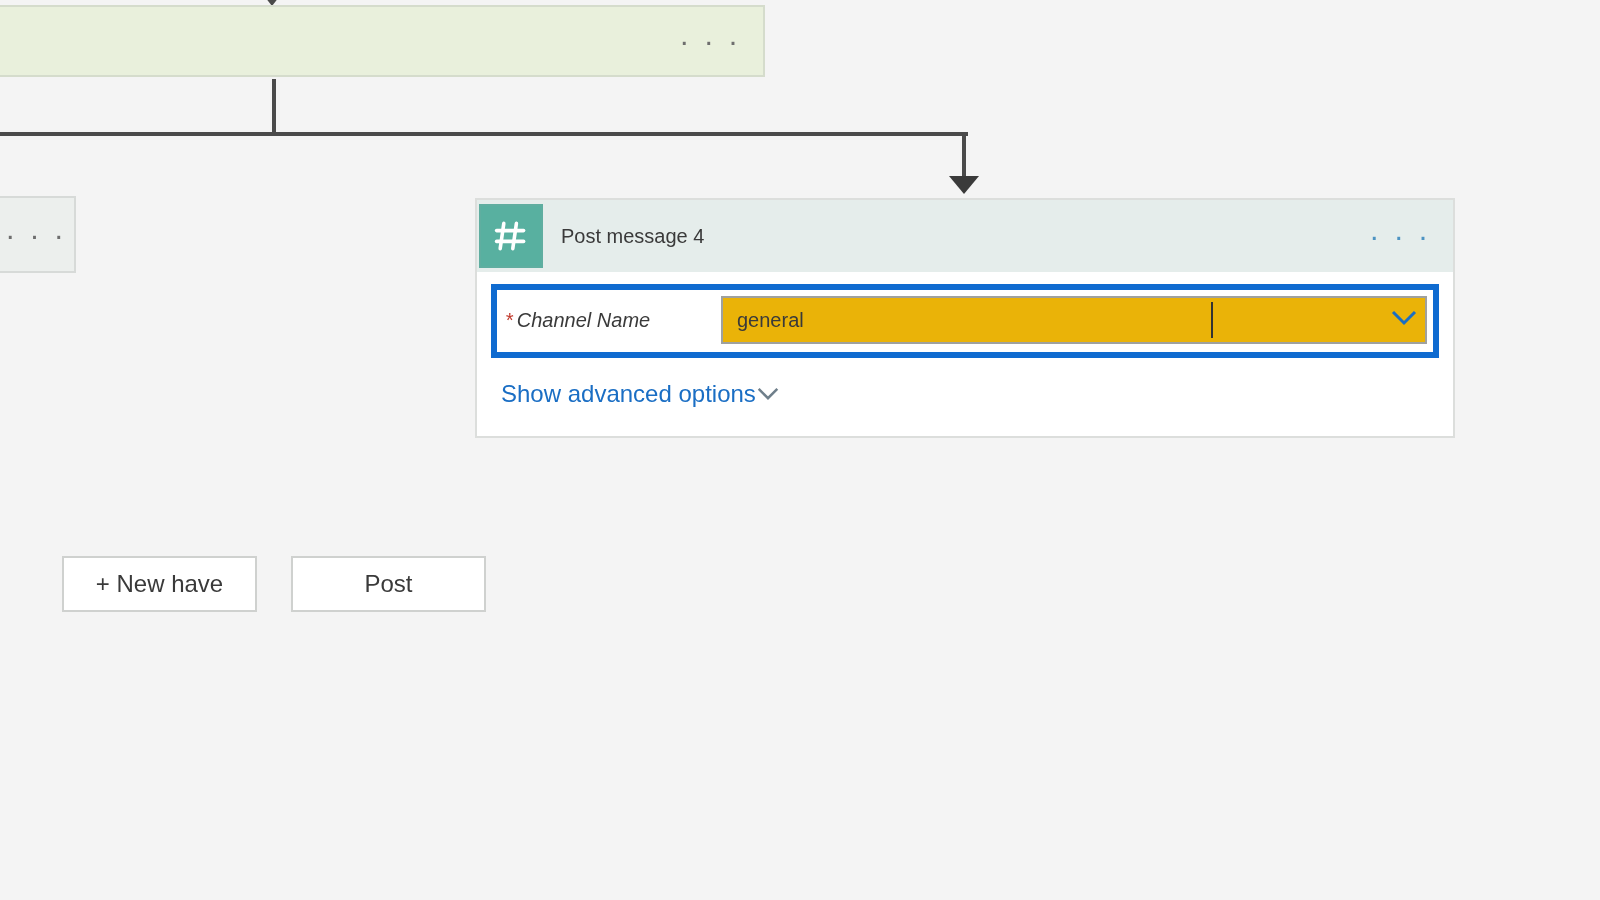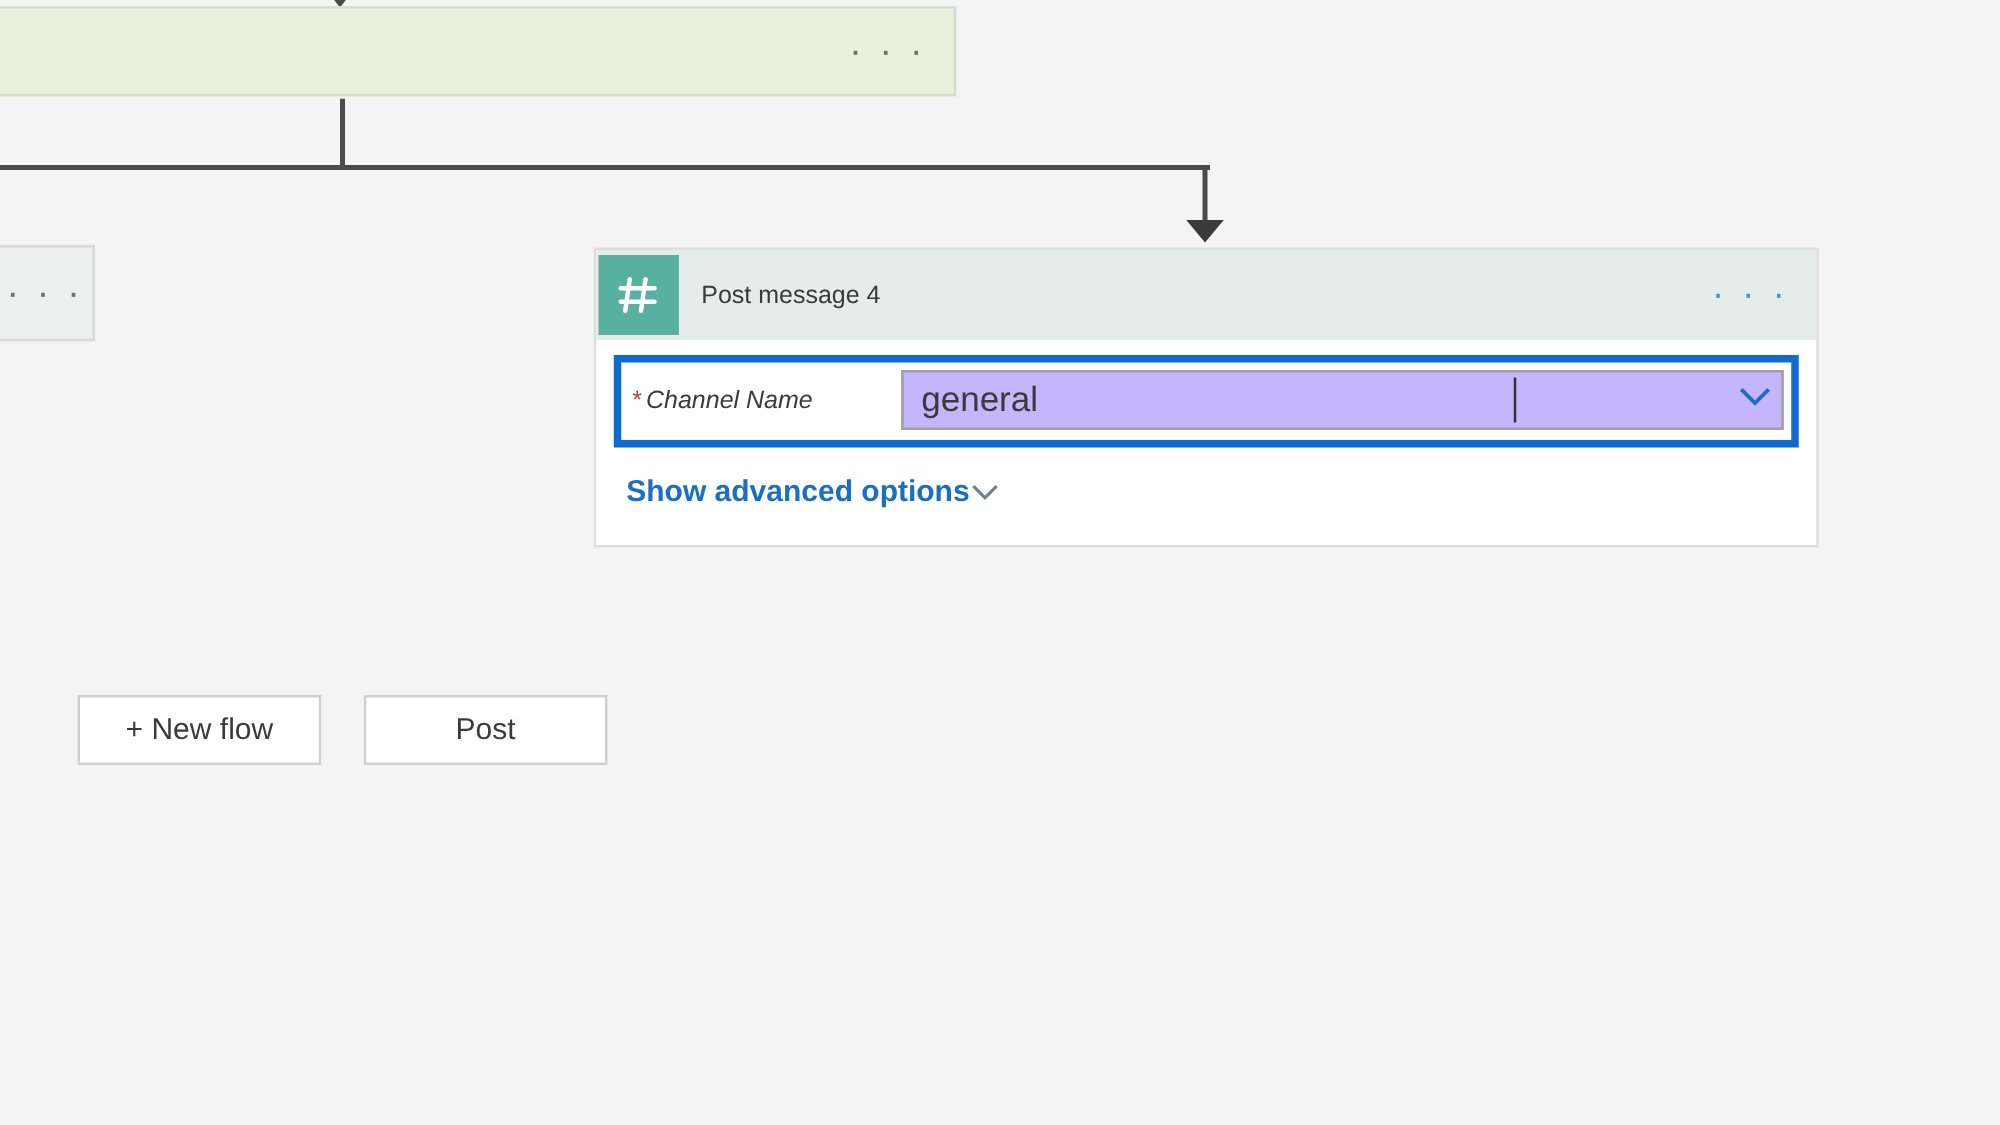--- a/index.html
+++ b/index.html
@@ -114,39 +114,38 @@
   .form-row:last-child { margin-bottom: 2px; }
   .lbl {
     width: 210px; font-size: 20px; color: #3a3a3a; padding-left: 2px; white-space: nowrap; font-style: italic;
   }
   .req { color: #c23a2d; margin-right: 4px; }
   .input-wrap {
     flex: 1; position: relative;
   }
   .txtin {
     width: 100%; height: 48px;
-    font-size: 28px; font-family: inherit; color: #3a3a3a;
-    border: 2px solid #9fa19f; background: #c4b5fd;
+    font-size: 20px; font-family: inherit; color: #3a3a3a;
+    border: 2px solid #9fa19f; background: #eab308;
     padding: 0 48px 0 14px;
     outline: none;
   }
   .chev {
     position: absolute; right: 10px; top: 50%; transform: translateY(-50%);
     color: #1a6ec4; pointer-events: none;
   }
   .cursor-mark {
     position: absolute; left: 490px; top: 50%; transform: translateY(-50%);
     width: 2px; height: 36px; background: #333; pointer-events: none;
   }
 
   .adv {
     display: flex; align-items: center; gap: 1px;
     font-size: 24px; color: #1a6ec4; padding: 22px 10px 22px 10px;
     cursor: pointer;
-    font-weight: bold;
   }
   .adv svg { width: 22px; height: 14px; }
 
   
   .btn {
     position: absolute;
     height: 56px; background: #fff; border: 2px solid #cfd1cf;
     font-size: 24px; color: #3a3a3a;
     display: flex; align-items: center; justify-content: center;
     cursor: pointer;
@@ -213,14 +212,14 @@
 
     <div class="adv">
       <span>Show advanced options</span>
       <svg viewBox="0 0 26 16">
         <polyline points="2,2 13,13 24,2" fill="none" stroke="#6f7f8b" stroke-width="3"></polyline>
       </svg>
     </div>
   </div>
 </div>
 
-<div class="btn btn-newstep">+ New flow</div>
+<div class="btn btn-newstep">+ New have</div>
 <div class="btn btn-save">Post</div>
 
 </body></html>

